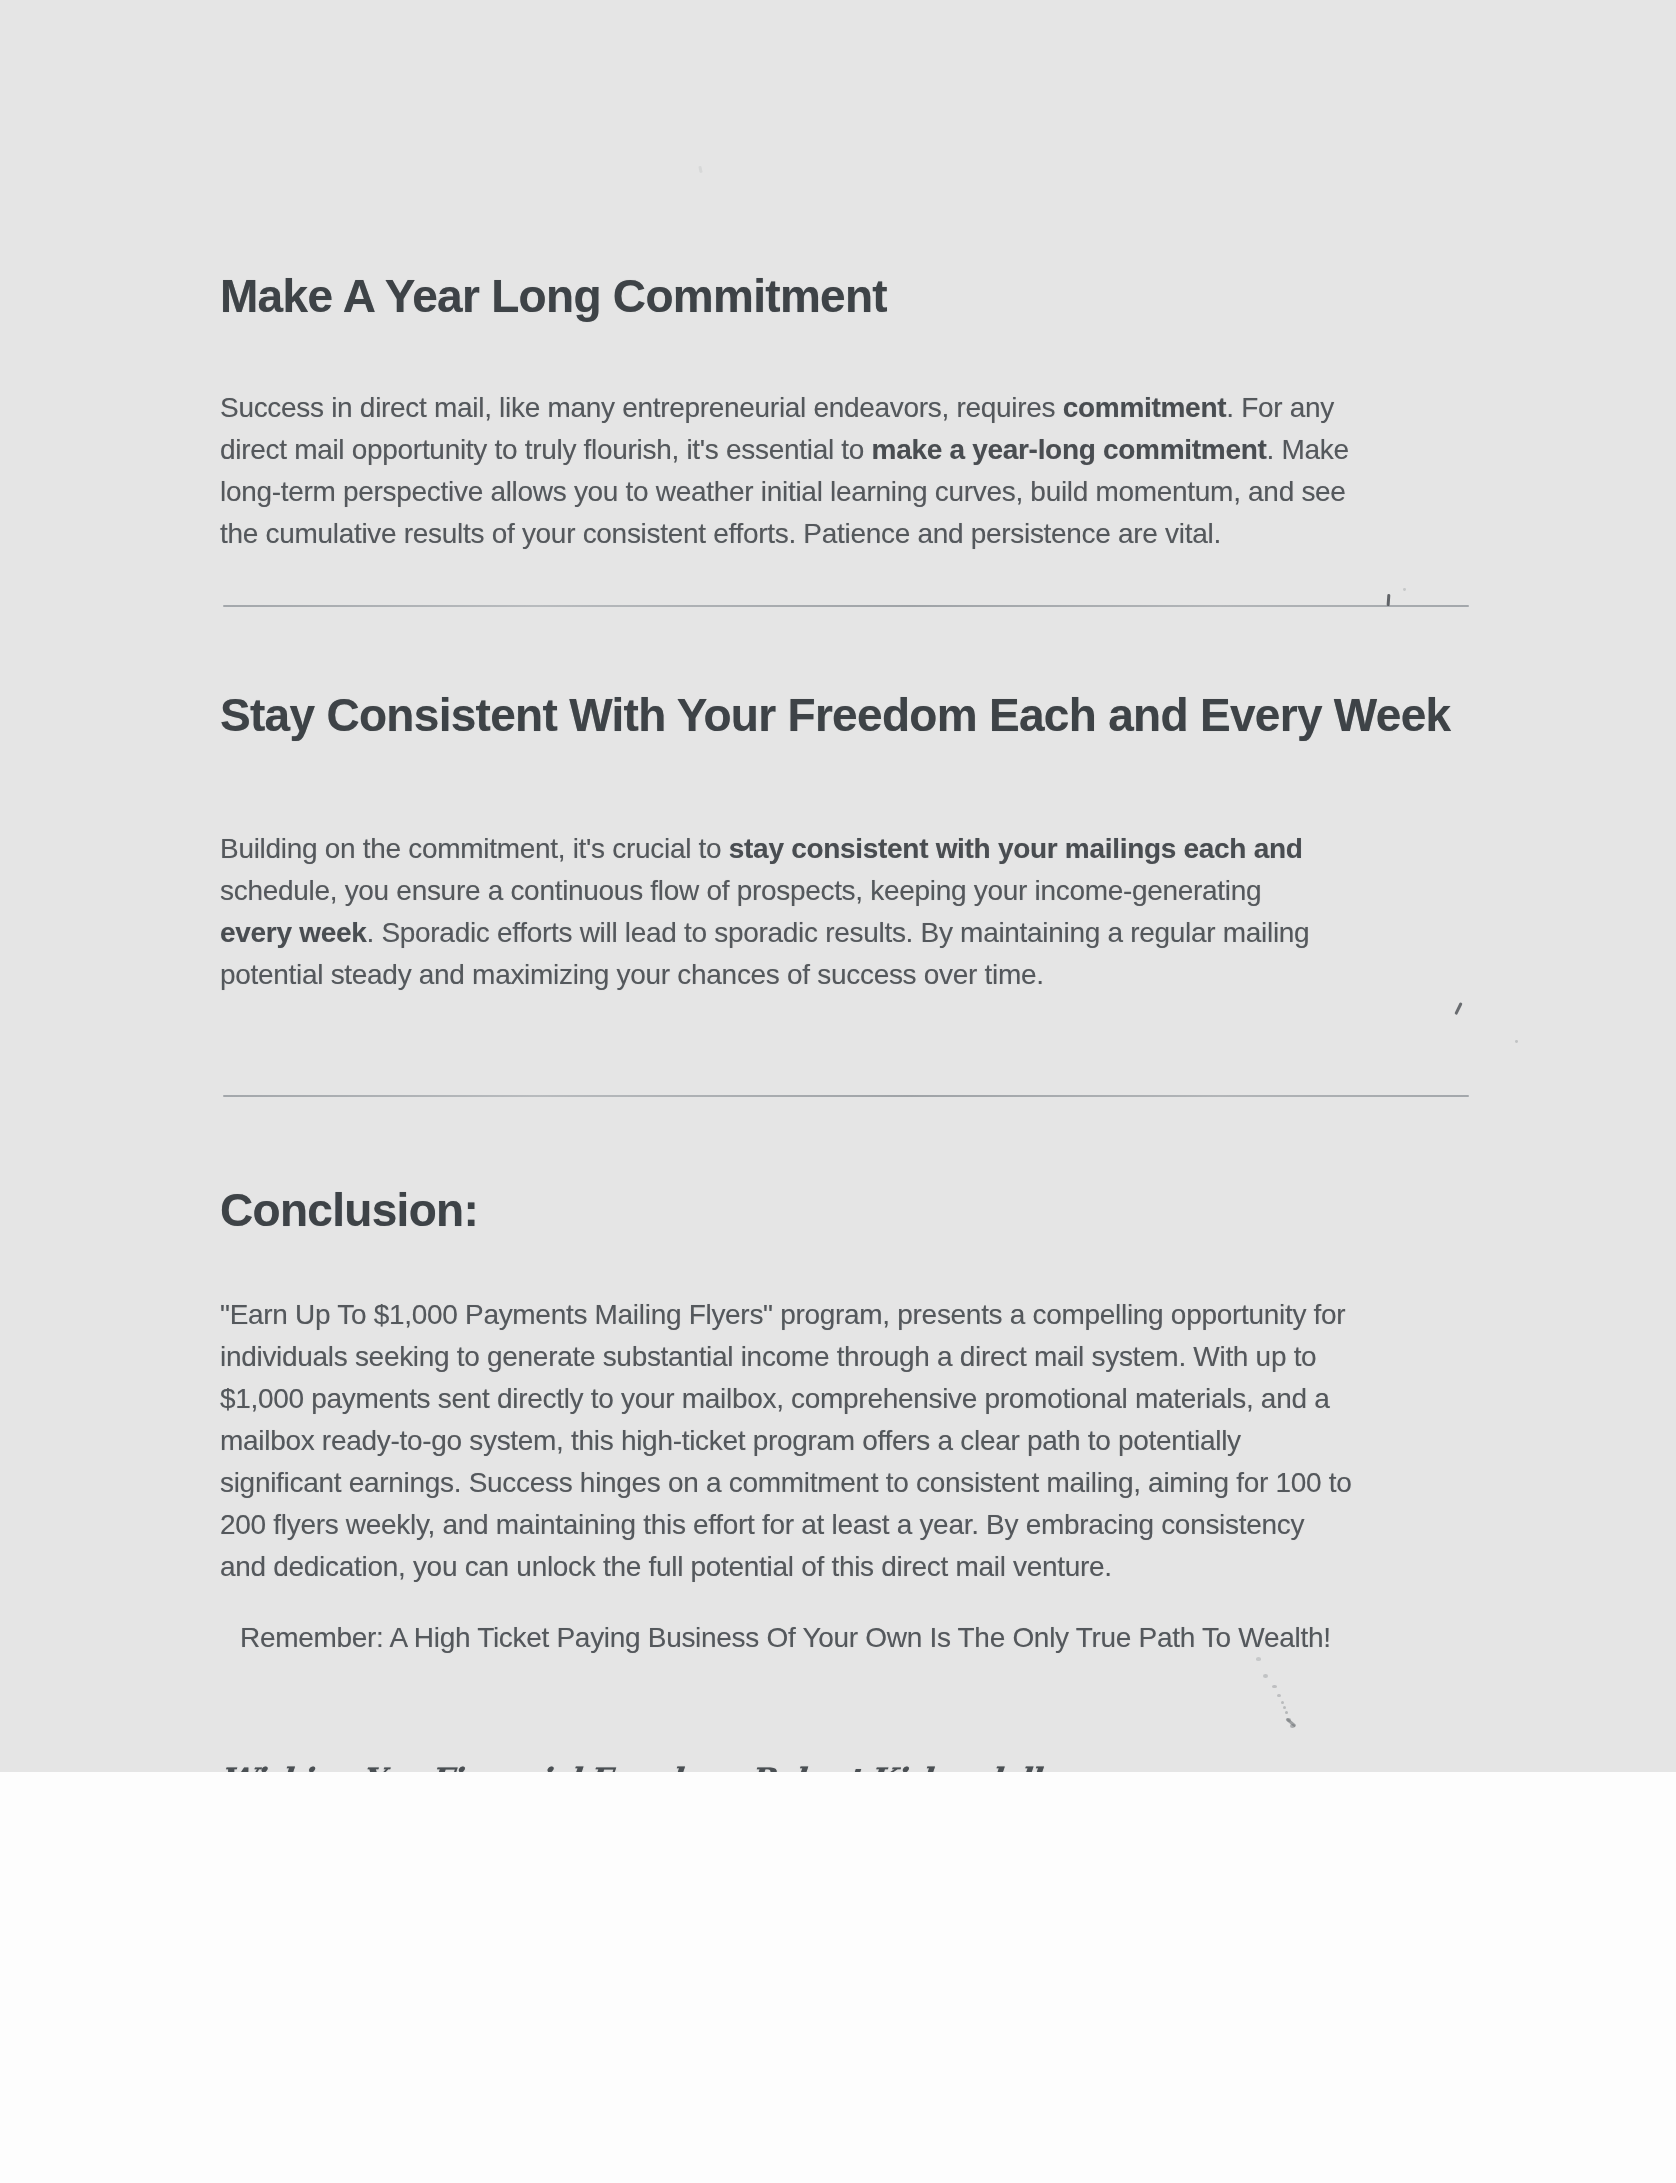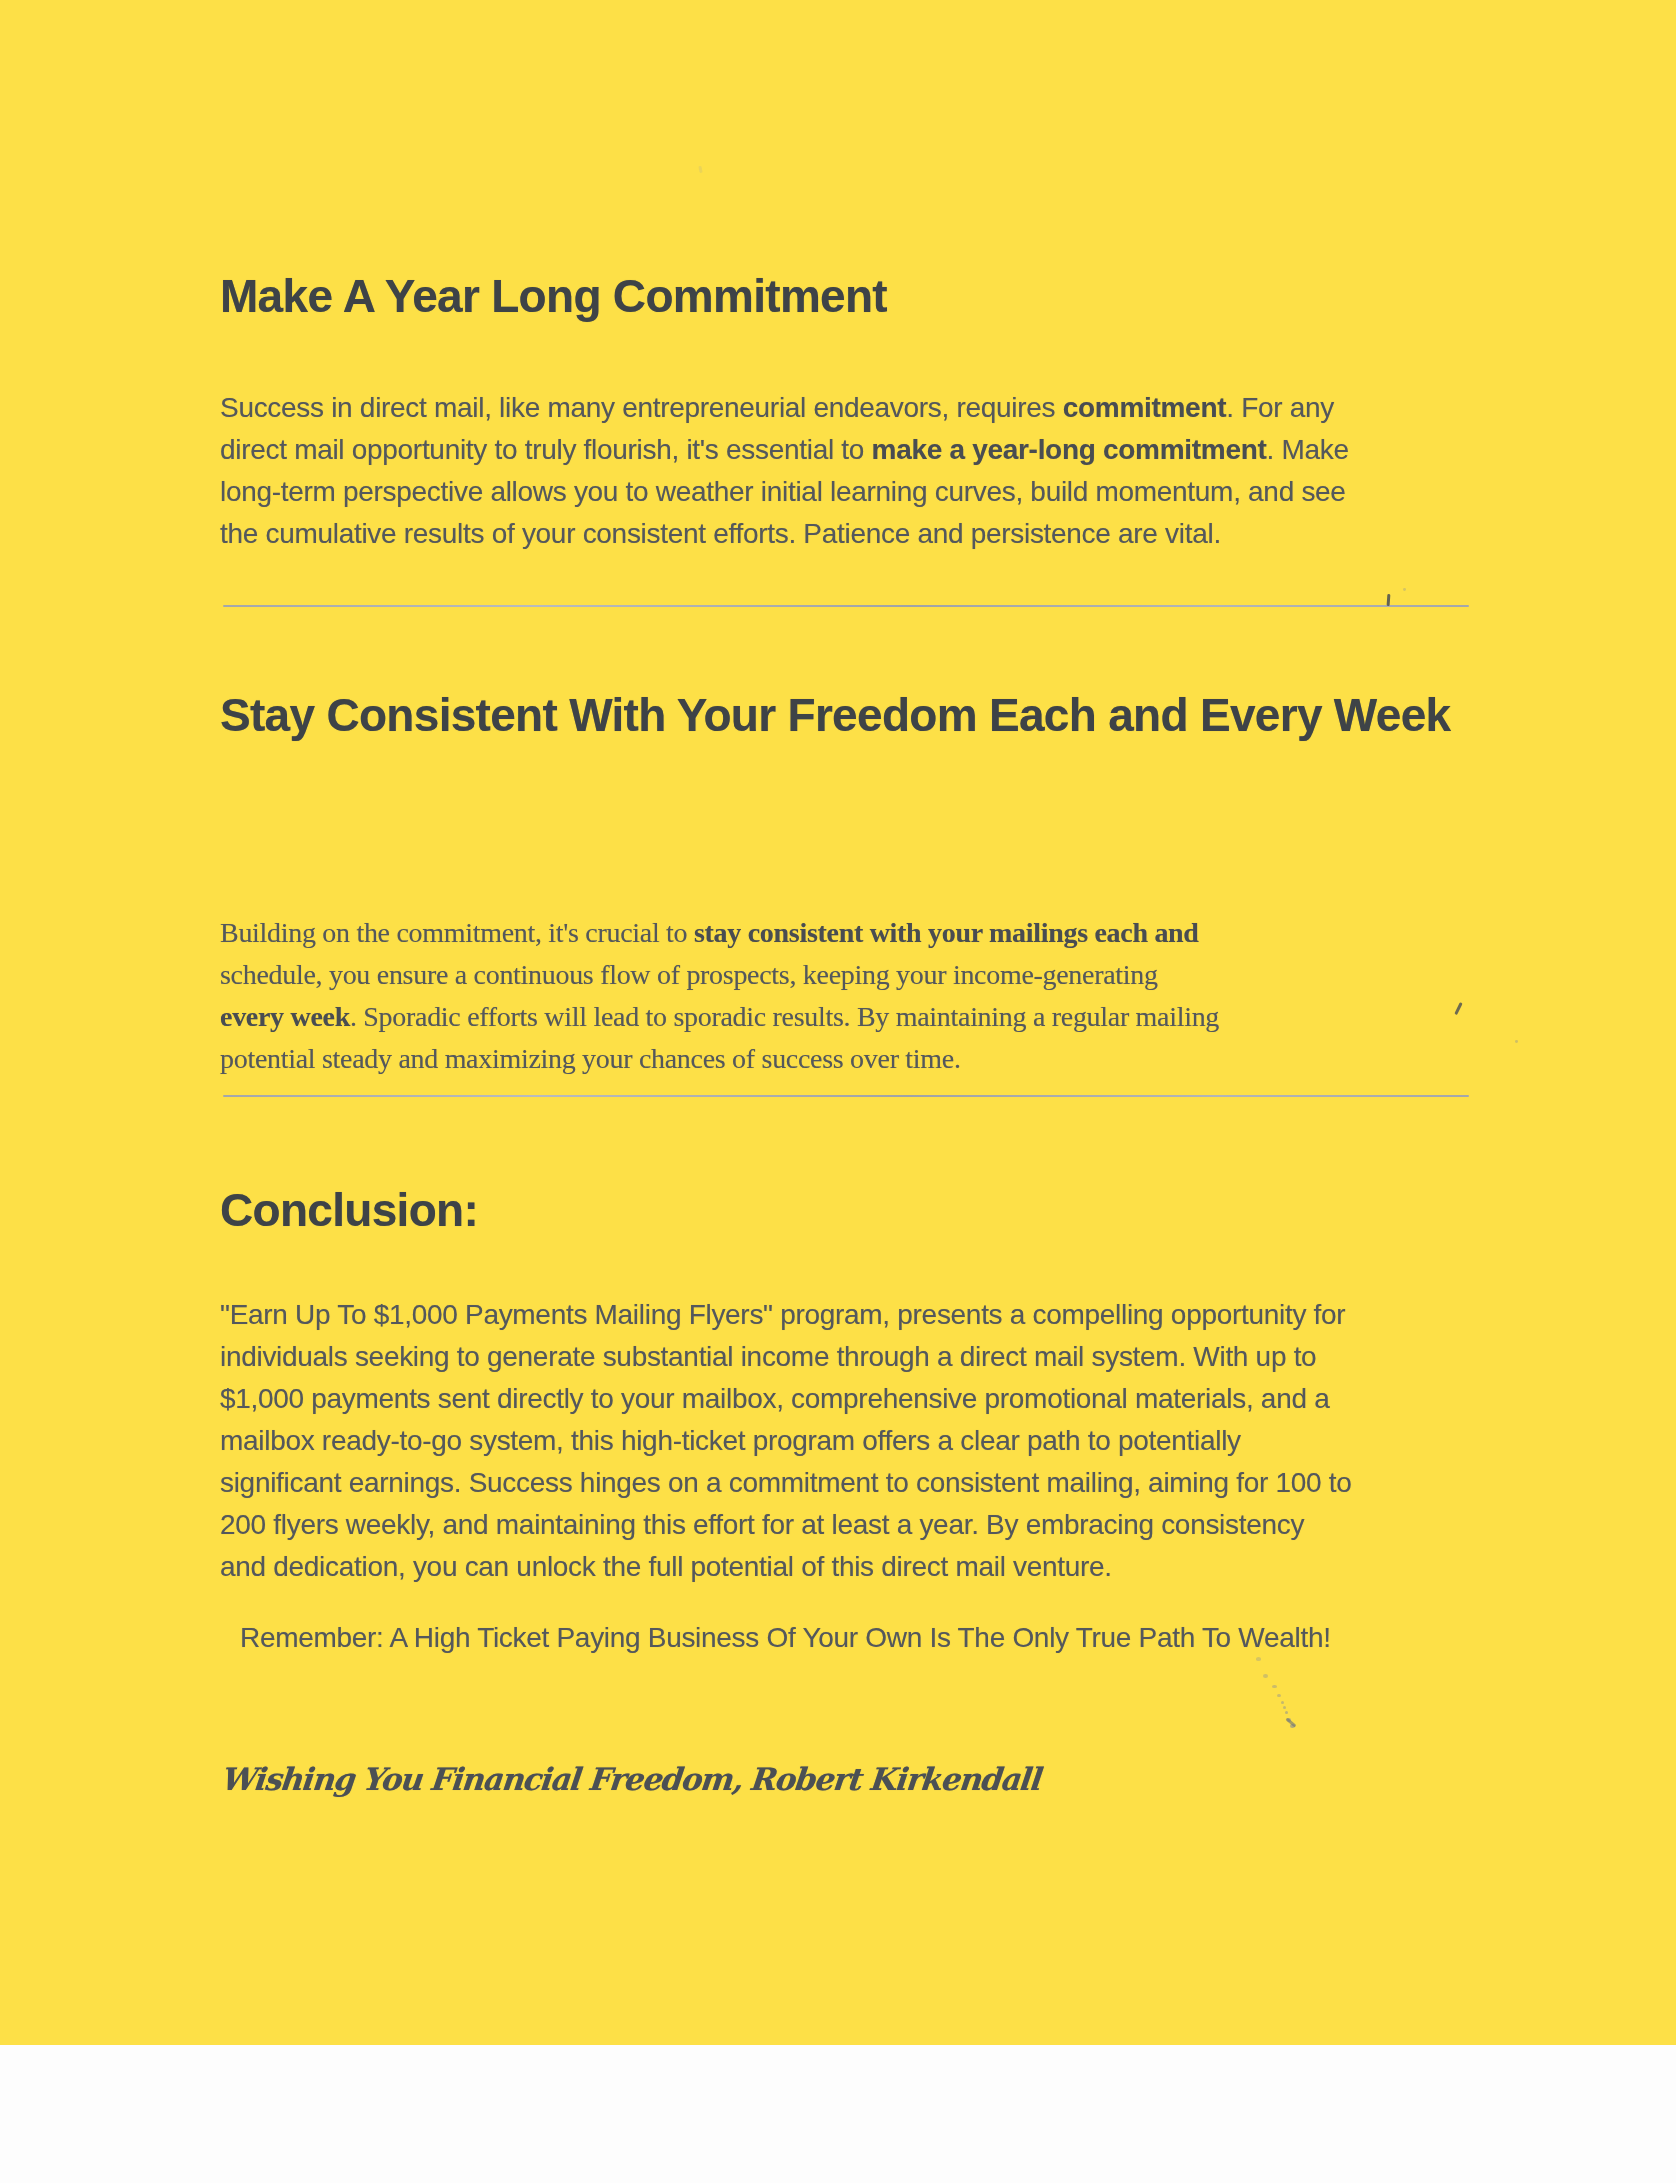--- a/index.html
+++ b/index.html
@@ -1,19 +1,19 @@
 <!DOCTYPE html>
 <html style="font-size:10.8px"><head>
 <meta charset="utf-8">
 <style>
   html,body{margin:0;padding:0;background:#fdfdfd;}
   .page{
     position:relative;
-    width:1676px;height:2045px;
-    background:#fde047;
+    width:1676px;height:1772px;
+    background:#e5e5e5;
     overflow:hidden;
     font-family:"Liberation Sans",sans-serif;
   }
   
   .h{
     position:absolute;left:220px;
     font-family:"Liberation Sans",sans-serif;
     font-weight:700;
     font-size:46px;line-height:69px;
     letter-spacing:-0.7px;
@@ -28,21 +28,21 @@
   .para{
     position:absolute;left:220px;
     font-size:28px;line-height:42px;
     letter-spacing:-0.3px;
     color:#54585c;
     text-shadow:0 0 0.7px rgba(84,88,92,.38);
   }
   .para .tline{white-space:nowrap;}
   .para strong{font-weight:700;color:#494d51;}
   #p1{top:387px;}
-  #p2{top:912px;font-family:Liberation Serif, serif;}
+  #p2{top:828px;}
   #p3{top:1294px;}
   #p4{top:1617px;margin-left:20px;}
   
   .rule{
     position:absolute;left:223px;width:1246px;height:2px;
     background:linear-gradient(90deg,#a3a7ab,#b8bbbe 25%,#9fa3a7 55%,#b2b5b8 80%,#a3a7ab);
     border-radius:1.4px;
   }
   #r1{top:605px;}
   #r2{top:1095px;}

